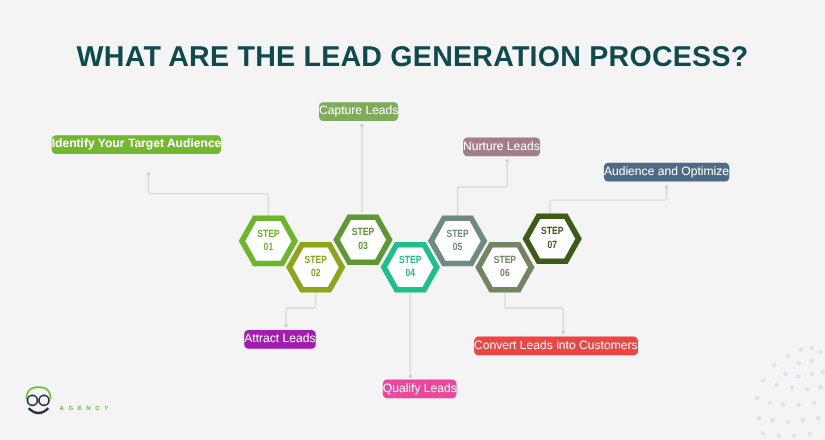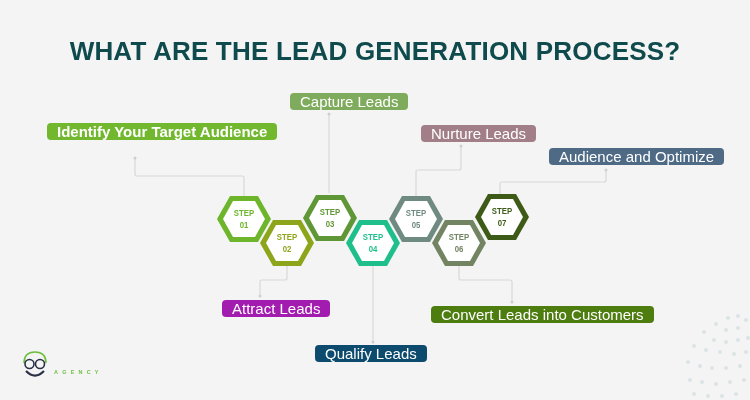--- a/index.html
+++ b/index.html
@@ -5,22 +5,22 @@
   * { margin: 0; padding: 0; box-sizing: border-box; }
   html, body { width: 750px; height: 400px; overflow: hidden; }
   body { background: #f4f4f4; font-family: "Liberation Sans", sans-serif; position: relative; }
   .title {
     position: absolute; top: 36px; left: 0; width: 750px; text-align: center;
     font-family: "Liberation Sans", sans-serif; font-weight: 700; font-size: 26px;
     color: #0f4a4c; letter-spacing: 0.2px;
   }
   svg.lines { position: absolute; left: 0; top: 0; }
   .label {
-    position: absolute; height: 17px; line-height: 17px; padding: 0 10px;
-    border-radius: 4px; color: #ffffff; font-size: 15px; white-space: nowrap;
+    position: absolute; height: 17px; line-height: 17px; padding: 0 0;
+    border-radius: 4px; color: #ffffff; font-size: 11px; white-space: nowrap;
     font-family: "Liberation Sans", sans-serif;
   }
   .hex { position: absolute; width: 56px; height: 50px; }
   .hex svg { position: absolute; left: 0; top: 0; }
   .hex .txt {
     position: absolute; left: 0; top: 0; width: 56px; height: 50px;
     display: flex; flex-direction: column; align-items: center; justify-content: center;
     font-family: "Liberation Sans", sans-serif; font-weight: 700; font-size: 9.5px; line-height: 12px;
     transform: scaleX(0.82);
   }
@@ -66,22 +66,22 @@
     <circle cx="373" cy="342" r="1.5"></circle>
     <circle cx="512" cy="302" r="1.5"></circle>
   </g>
 </svg>
 
 <div class="label" style="left:47px;top:123px;background:#72b82f;font-weight:bold;">Identify Your Target Audience</div>
 <div class="label" style="left:290px;top:93px;background:#7fab5c;">Capture Leads</div>
 <div class="label" style="left:421px;top:125px;background:#a27f88;">Nurture Leads</div>
 <div class="label" style="left:549px;top:148px;background:#4e6a85;">Audience and Optimize</div>
 <div class="label" style="left:222px;top:300px;background:#a21caf;">Attract Leads</div>
-<div class="label" style="left:315px;top:345px;background:#0c4a6e;">Qualify Leads</div>
-<div class="label" style="left:431px;top:306px;background:#4d7c0f;">Convert Leads into Customers</div>
+<div class="label" style="left:348px;top:345px;background:#ec4899;">Qualify Leads</div>
+<div class="label" style="left:431px;top:306px;background:#ef4444;">Convert Leads into Customers</div>
 
 <div class="hex" style="left:216px;top:194px;">
   <svg width="56" height="50">
     <polygon points="14,2 42,2 55,25 42,48 14,48 1,25" fill="#6db52b"></polygon>
     <polygon points="17,7 39,7 49,25 39,43 17,43 7,25" fill="#ffffff"></polygon>
   </svg>
   <div class="txt" style="color:#6db52b;">
     <span>STEP</span>
     <span>01</span>
   </div>

